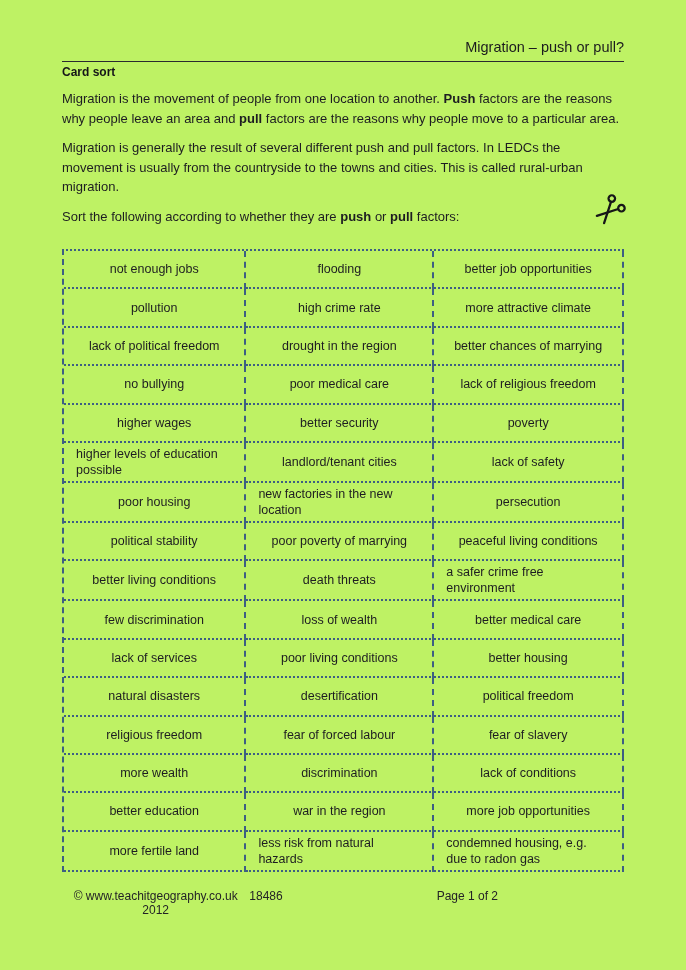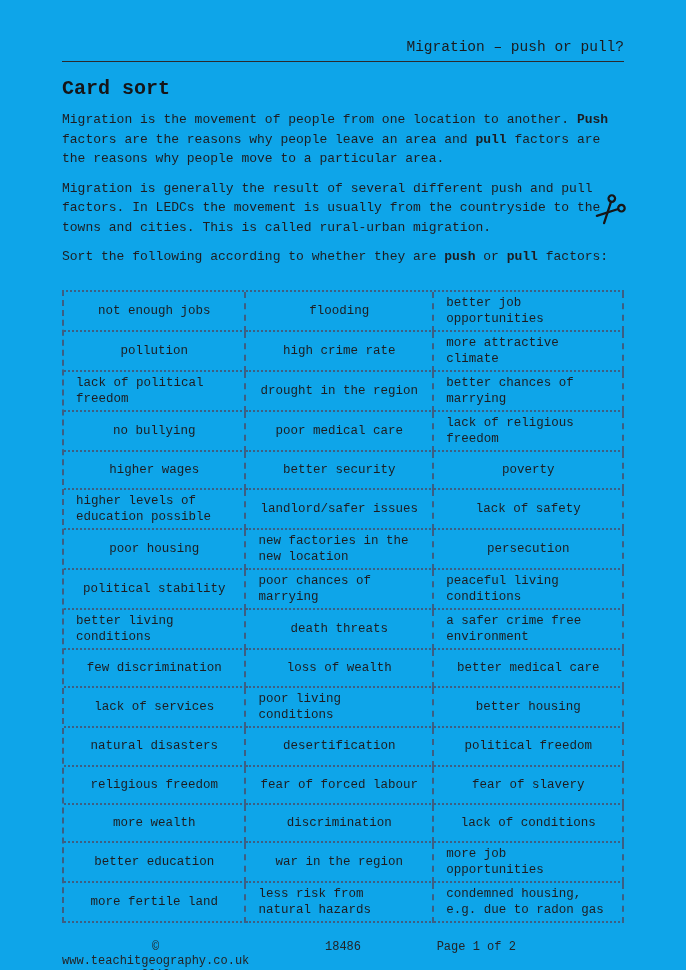--- a/index.html
+++ b/index.html
@@ -9,42 +9,42 @@
   * { box-sizing: border-box; }
   html, body {
     margin: 0;
     padding: 0;
     background: #ffffff;
   }
   .page {
     position: relative;
     width: 686px;
     height: 970px;
-    background: #0ea5e9;
-    font-family: Liberation Mono, monospace;
+    background: #bef264;
+    font-family: Liberation Sans, sans-serif;
     color: var(--ink);
     padding: 38px 62px 0 62px;
     overflow: hidden;
   }
   .doc-title {
     text-align: right;
     font-size: 14.5px;
     line-height: 18px;
     color: #1b1b1e;
     margin: 0 0 5px 0;
   }
   .title-rule {
     border: none;
     border-top: 1.6px solid #2a2a2e;
     margin: 0;
   }
   .section-heading {
-    font-size: 20px;
+    font-size: 12px;
     font-weight: bold;
-    margin: 15px 0 0 0;
+    margin: 3px 0 0 0;
     color: #151518;
   }
   .body-para {
     font-size: 13px;
     line-height: 19.5px;
     margin: 10px 0 0 0;
     color: #1d1d21;
   }
   .body-para .bold { font-weight: bold; }
   .scissors {
@@ -77,21 +77,21 @@
     color: #1d1d21;
   }
   .footer {
     display: grid;
     grid-template-columns: 1fr 1fr 1fr;
     margin-top: 17px;
     font-size: 12px;
     color: #232326;
   }
   .footer .f-left   { text-align: center; }
-  .footer .f-center { text-align: center; }
+  .footer .f-center { }
   .footer .f-right  { }
 </style>
 </head>
 <body>
 
 <div class="page">
 
   <div class="doc-title">Migration – push or pull?</div>
   <hr class="title-rule">
 
@@ -155,39 +155,39 @@
       <div class="card-cell">
         <span>better security</span>
       </div>
       <div class="card-cell">
         <span>poverty</span>
       </div>
       <div class="card-cell">
         <span>higher levels of education possible</span>
       </div>
       <div class="card-cell">
-        <span>landlord/safer issues</span>
+        <span>landlord/tenant cities</span>
       </div>
       <div class="card-cell">
         <span>lack of safety</span>
       </div>
       <div class="card-cell">
         <span>poor housing</span>
       </div>
       <div class="card-cell">
         <span>new factories in the new location</span>
       </div>
       <div class="card-cell">
         <span>persecution</span>
       </div>
       <div class="card-cell">
         <span>political stability</span>
       </div>
       <div class="card-cell">
-        <span>poor chances of marrying</span>
+        <span>poor poverty of marrying</span>
       </div>
       <div class="card-cell">
         <span>peaceful living conditions</span>
       </div>
       <div class="card-cell">
         <span>better living conditions</span>
       </div>
       <div class="card-cell">
         <span>death threats</span>
       </div>

